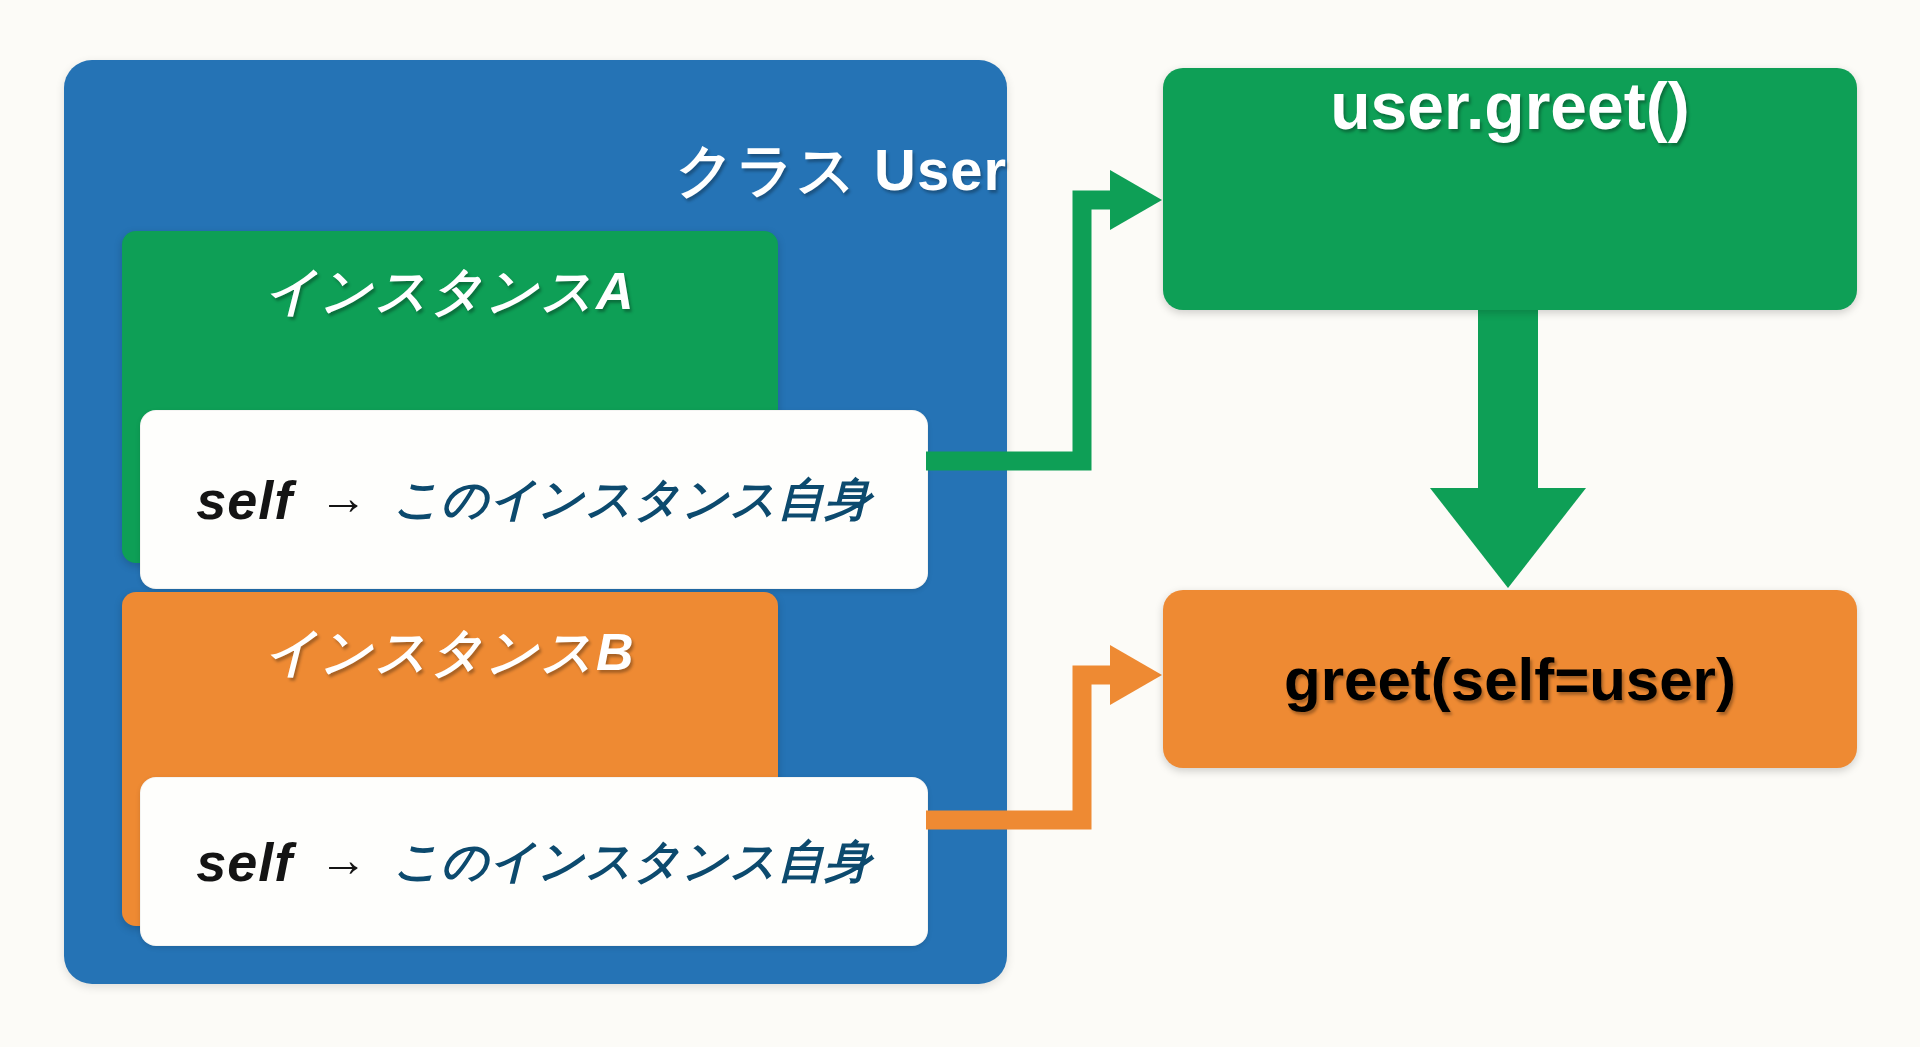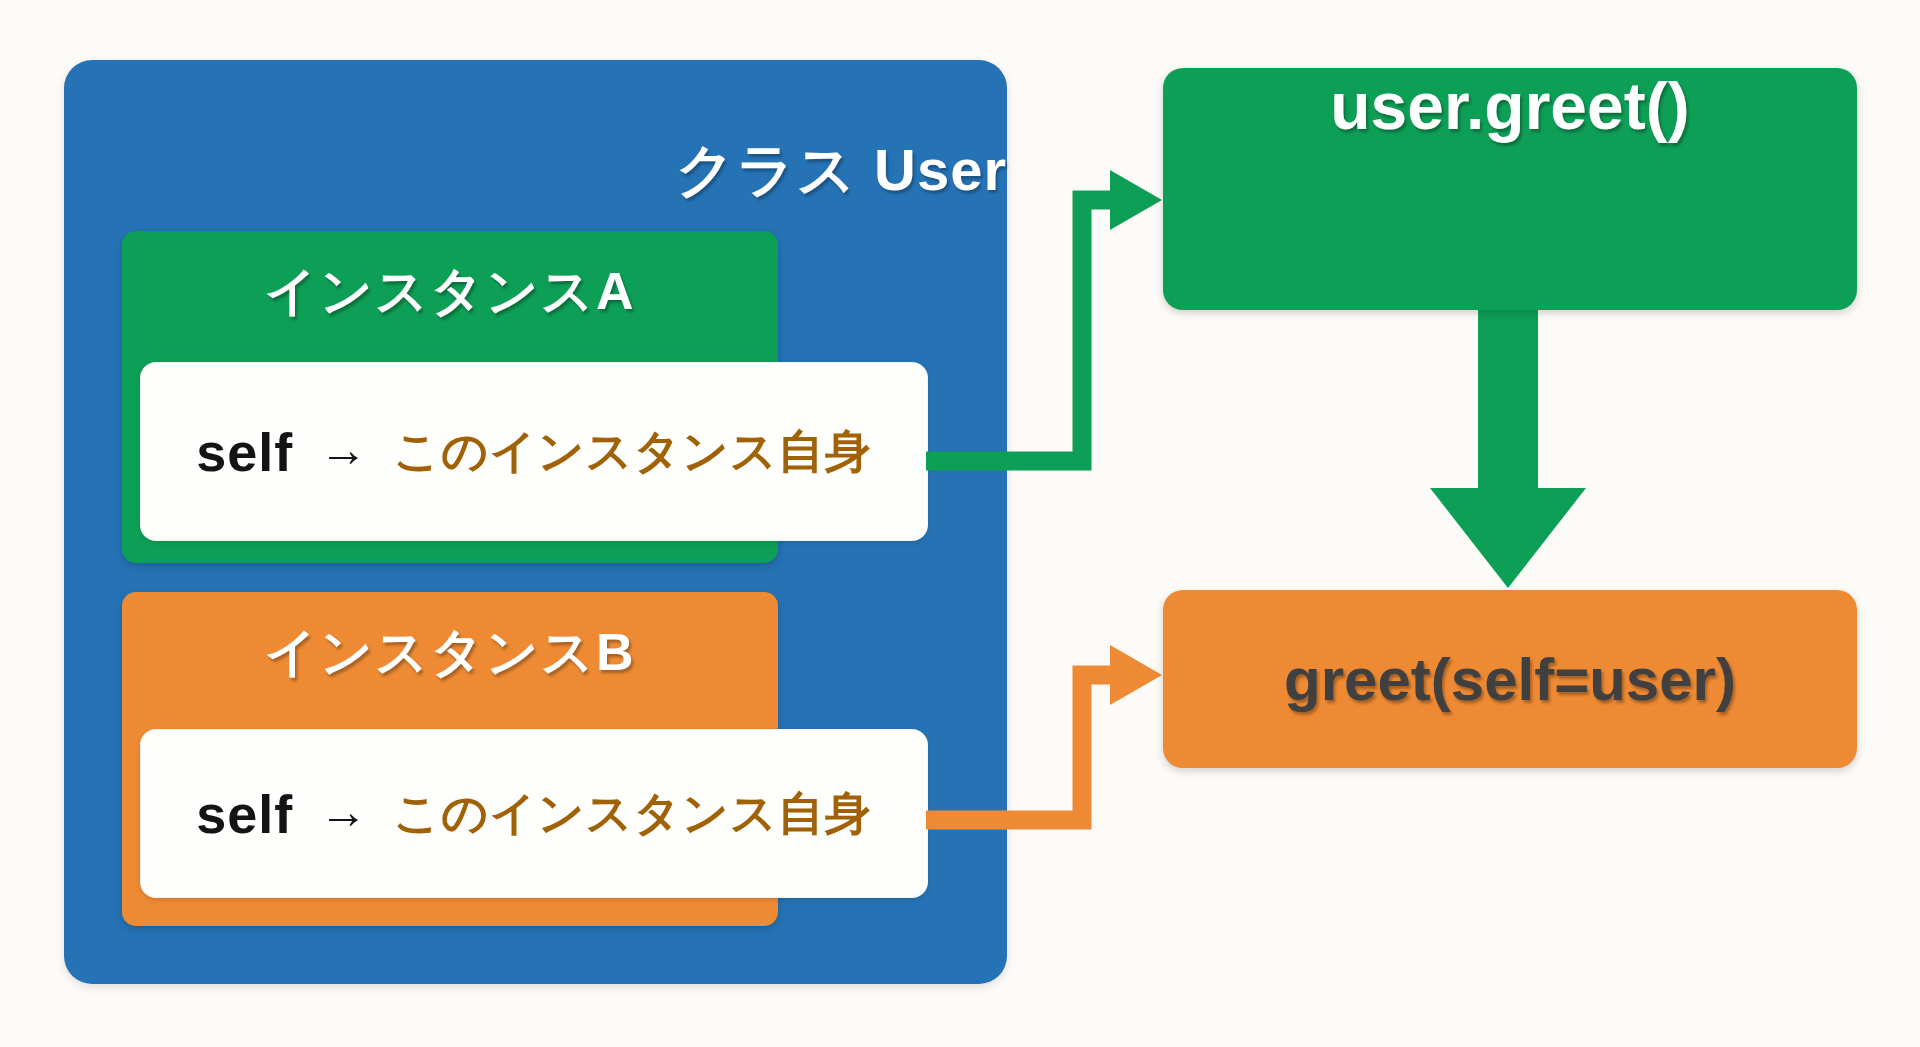--- a/index.html
+++ b/index.html
@@ -11,46 +11,46 @@
   .box{position:absolute;box-sizing:border-box;}
 
   
   .class-box{left:64px;top:60px;width:943px;height:924px;background:#2573B5;
     border-radius:28px;box-shadow:0 3px 10px rgba(0,0,0,.12);}
   .class-title{position:absolute;left:0;top:72px;width:100%;text-align:right;
     color:#fff;font-size:58px;font-weight:700;letter-spacing:1px;
     text-shadow:2px 3px 3px rgba(0,0,0,.28);}
 
   .inst-box{position:absolute;left:58px;width:656px;border-radius:14px;
-    box-shadow:0 3px 8px rgba(0,0,0,.18);}
+    box-shadow:0 3px 8px rgba(0,0,0,.18);font-style:italic;}
   .inst-a{top:171px;height:332px;background:#0E9F56;}
   .inst-b{top:532px;height:334px;background:#EE8A33;}
   .inst-title{position:absolute;left:0;top:26px;width:100%;text-align:center;
     color:#fff;font-size:52px;font-weight:700;letter-spacing:2px;
     text-shadow:2px 3px 3px rgba(0,0,0,.3);}
 
   .self-panel{position:absolute;left:18px;width:788px;background:#FEFEFC;
     border-radius:16px;box-shadow:inset 0 0 0 1px rgba(0,0,0,.04),0 2px 5px rgba(0,0,0,.12);
-    display:flex;align-items:center;justify-content:center;gap:26px;}
+    display:flex;align-items:center;justify-content:center;gap:26px;margin-top:48px;}
   .inst-a .self-panel{top:131px;height:179px;}
   .inst-b .self-panel{top:137px;height:169px;}
   .self-kw{color:#141414;font-size:54px;font-weight:800;letter-spacing:1px;}
   .self-arrow{color:#141414;font-size:48px;font-weight:700;margin-top:-4px;}
-  .self-desc{color:#a16207;font-size:46px;font-weight:700;letter-spacing:1px;}
+  .self-desc{color:#0c4a6e;font-size:46px;font-weight:700;letter-spacing:1px;}
 
   
   .call-box{left:1163px;top:68px;width:694px;height:242px;background:#0E9F56;
     border-radius:20px;display:flex;justify-content:center;
     box-shadow:0 3px 8px rgba(0,0,0,.18);}
   .call-label{color:#fff;font-size:66px;font-weight:700;
     text-shadow:2px 3px 3px rgba(0,0,0,.3);}
   .exec-box{left:1163px;top:590px;width:694px;height:178px;background:#EE8A33;
     border-radius:20px;display:flex;align-items:center;justify-content:center;
     box-shadow:0 3px 8px rgba(0,0,0,.18);}
-  .exec-label{color:#404040;font-size:60px;font-weight:700;
+  .exec-label{color:#000000;font-size:60px;font-weight:700;
     text-shadow:2px 3px 3px rgba(0,0,0,.3);}
 
   .arrow-layer{position:absolute;left:0;top:0;width:1920px;height:1047px;pointer-events:none;}
 </style>
 </head>
 <body>
 
 <div class="stage">
 
   <div class="box class-box">

